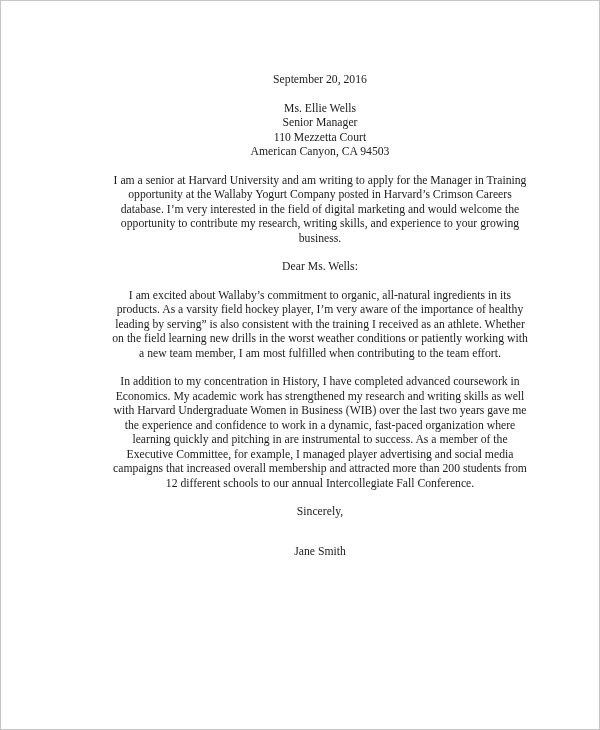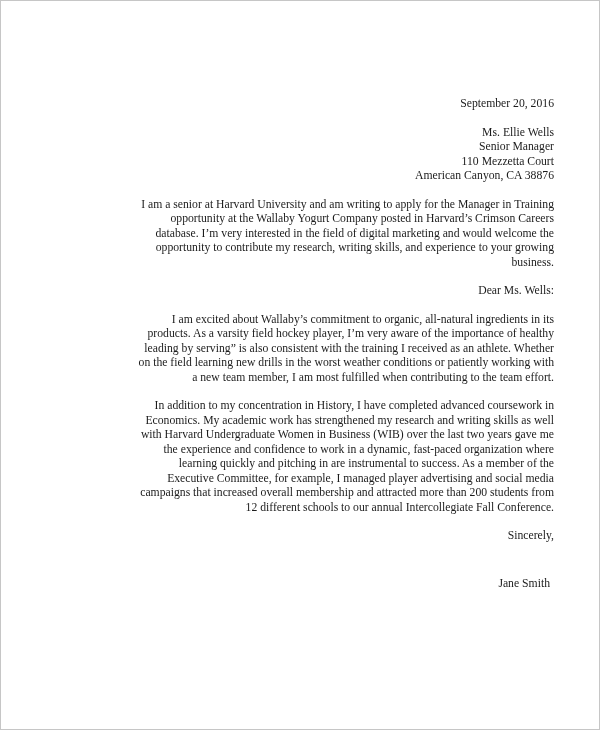--- a/index.html
+++ b/index.html
@@ -12,55 +12,55 @@
     width: 600px;
     height: 730px;
     box-sizing: border-box;
     background: #ffffff;
     border: 1px solid #c6c6c6;
     overflow: hidden;
   }
   .content {
     position: absolute;
     left: 85px;
-    top: 96px;
+    top: 72px;
     width: 468px;
     font-family: "Liberation Serif", "DejaVu Serif", serif;
     font-size: 11.7px;
     line-height: 14.5px;
     color: #1c1c1c;
-    text-align: right;
+    text-align: center;
   }
   .block {
     margin: 0 0 14px 0;
     padding: 0;
   }
   .closing-block {
-    margin: 0 0 33px 0;
+    margin: 0 0 25px 0;
   }
   .signature-block {
     margin: 4px;
   }
   .line {
     white-space: nowrap;
   }
 </style>
 </head>
 <body>
 
 <div class="page">
   <div class="content">
 
     <div class="block line">September 20, 2016</div>
 
     <div class="block">
         <div class="line">Ms. Ellie Wells</div>
         <div class="line">Senior Manager</div>
         <div class="line">110 Mezzetta Court</div>
-        <div class="line">American Canyon, CA 38876</div>
+        <div class="line">American Canyon, CA 94503</div>
       </div>
 
     <div class="block">
         <div class="line">I am a senior at Harvard University and am writing to apply for the Manager in Training</div>
         <div class="line">opportunity at the Wallaby Yogurt Company posted in Harvard’s Crimson Careers</div>
         <div class="line">database. I’m very interested in the field of digital marketing and would welcome the</div>
         <div class="line">opportunity to contribute my research, writing skills, and experience to your growing</div>
         <div class="line">business.</div>
       </div>
 

